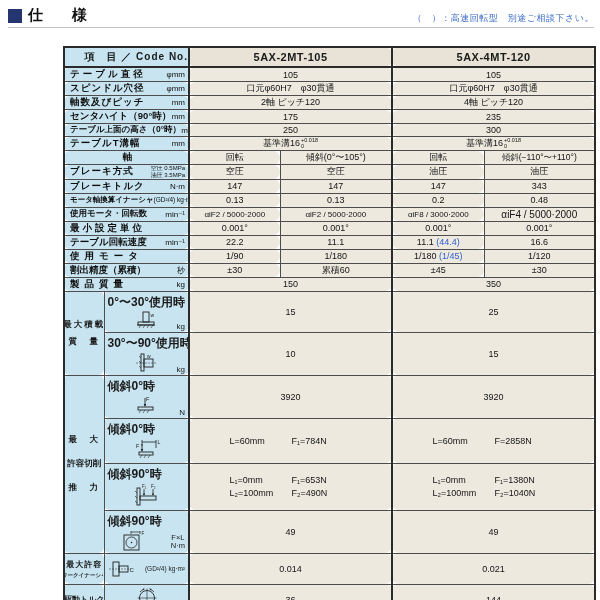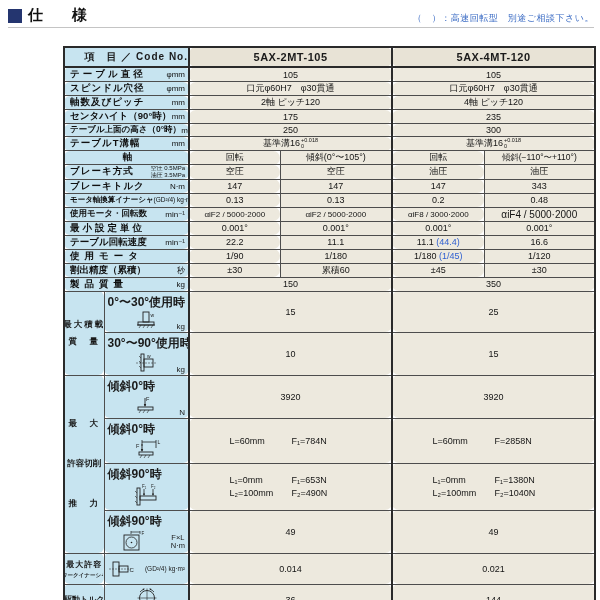--- a/index.html
+++ b/index.html
@@ -37,21 +37,21 @@
     padding:0 3px 0 5px;font-size:9.5px;font-weight:bold;color:#101010;white-space:nowrap;}
   .ls3{letter-spacing:3px}.ls5{letter-spacing:5px}.ls1{letter-spacing:1px}
   .fs85{font-size:8.5px}
   .unit{font-size:8px;font-weight:normal;letter-spacing:0;white-space:nowrap;flex-shrink:0;}
   .ctr{justify-content:center;}
   .mpanote{font-size:6px;font-weight:normal;line-height:1.15;text-align:left;}
   .mpanote span{display:block;}
   
   .gl{display:flex;flex-direction:column;justify-content:center;align-items:center;
       height:100%;font-size:8.5px;font-weight:bold;letter-spacing:2px;gap:5px;white-space:nowrap;}
-  .gl.wide{gap:28px;}
+  .gl.wide{gap:12px;}
   .tiny{font-size:5.5px;letter-spacing:0;}
   .dlab{font-size:8px;letter-spacing:0;}
   
   .subwrap{position:relative;height:100%;padding:2px 2px 1px 3px;
     display:flex;flex-direction:column;align-items:stretch;}
   .sl{font-size:12px;font-weight:bold;white-space:nowrap;}
   .icnmid{align-self:center;margin-top:0px;}
   .uabs{position:absolute;bottom:1px;right:3px;font-size:8px;font-weight:normal;white-space:nowrap;}
   .ustack{position:absolute;bottom:2px;right:3px;font-size:7.5px;font-weight:normal;
     text-align:center;line-height:1.15;}

